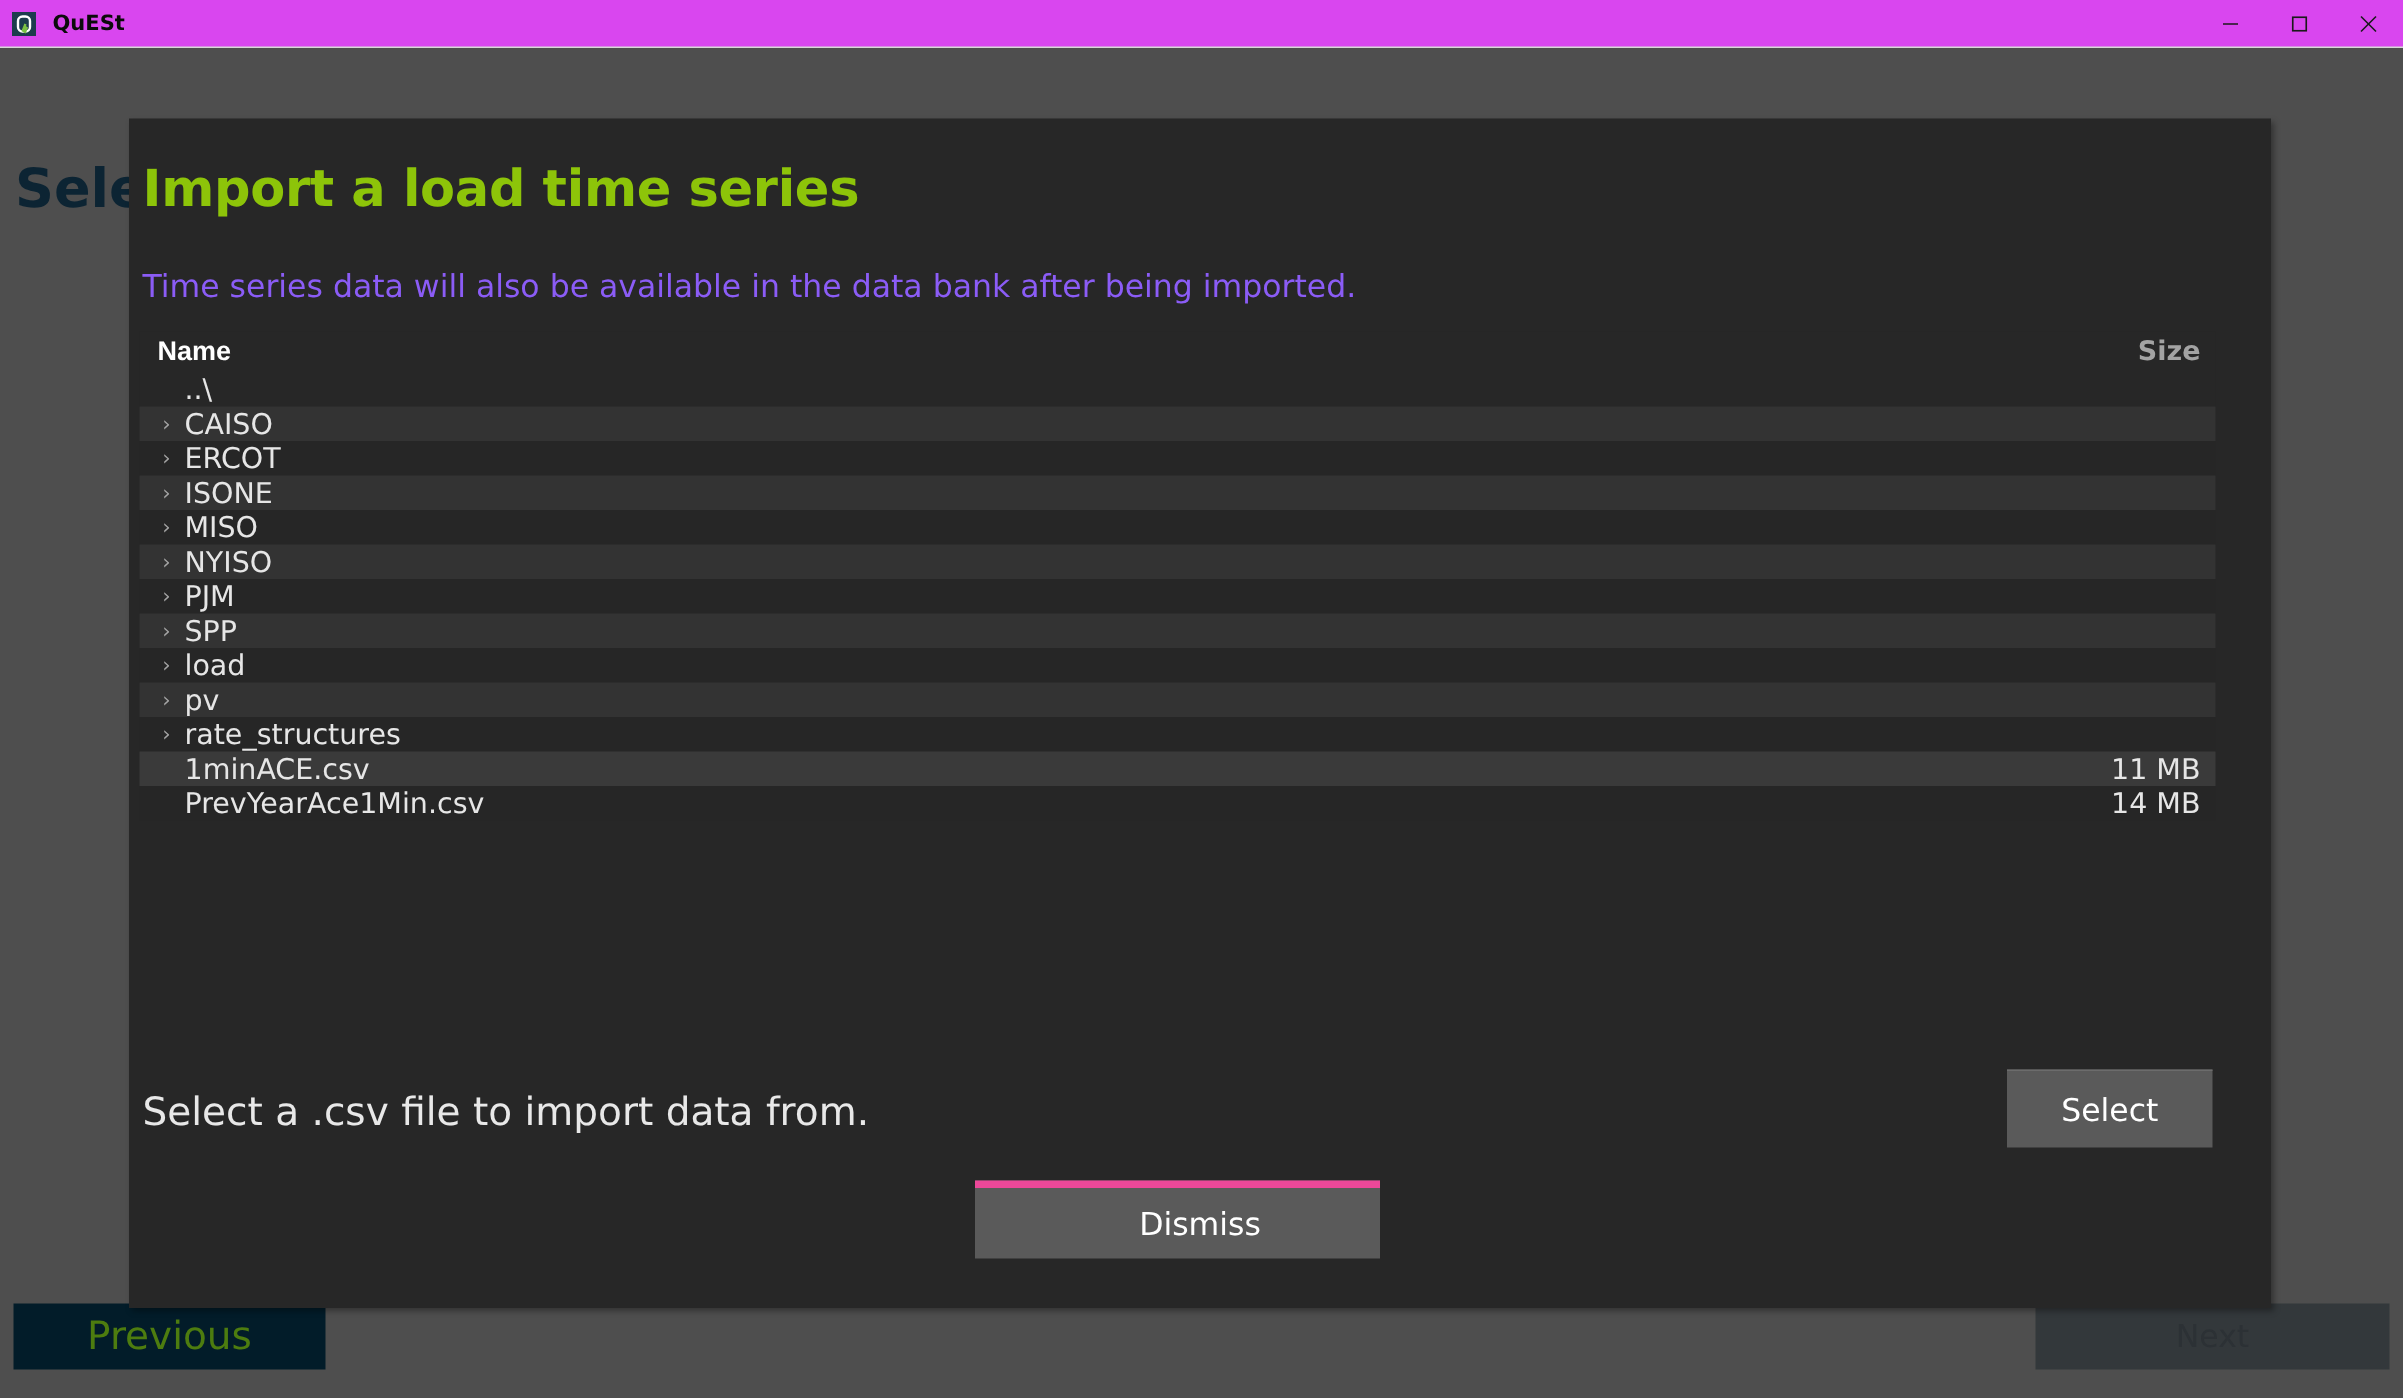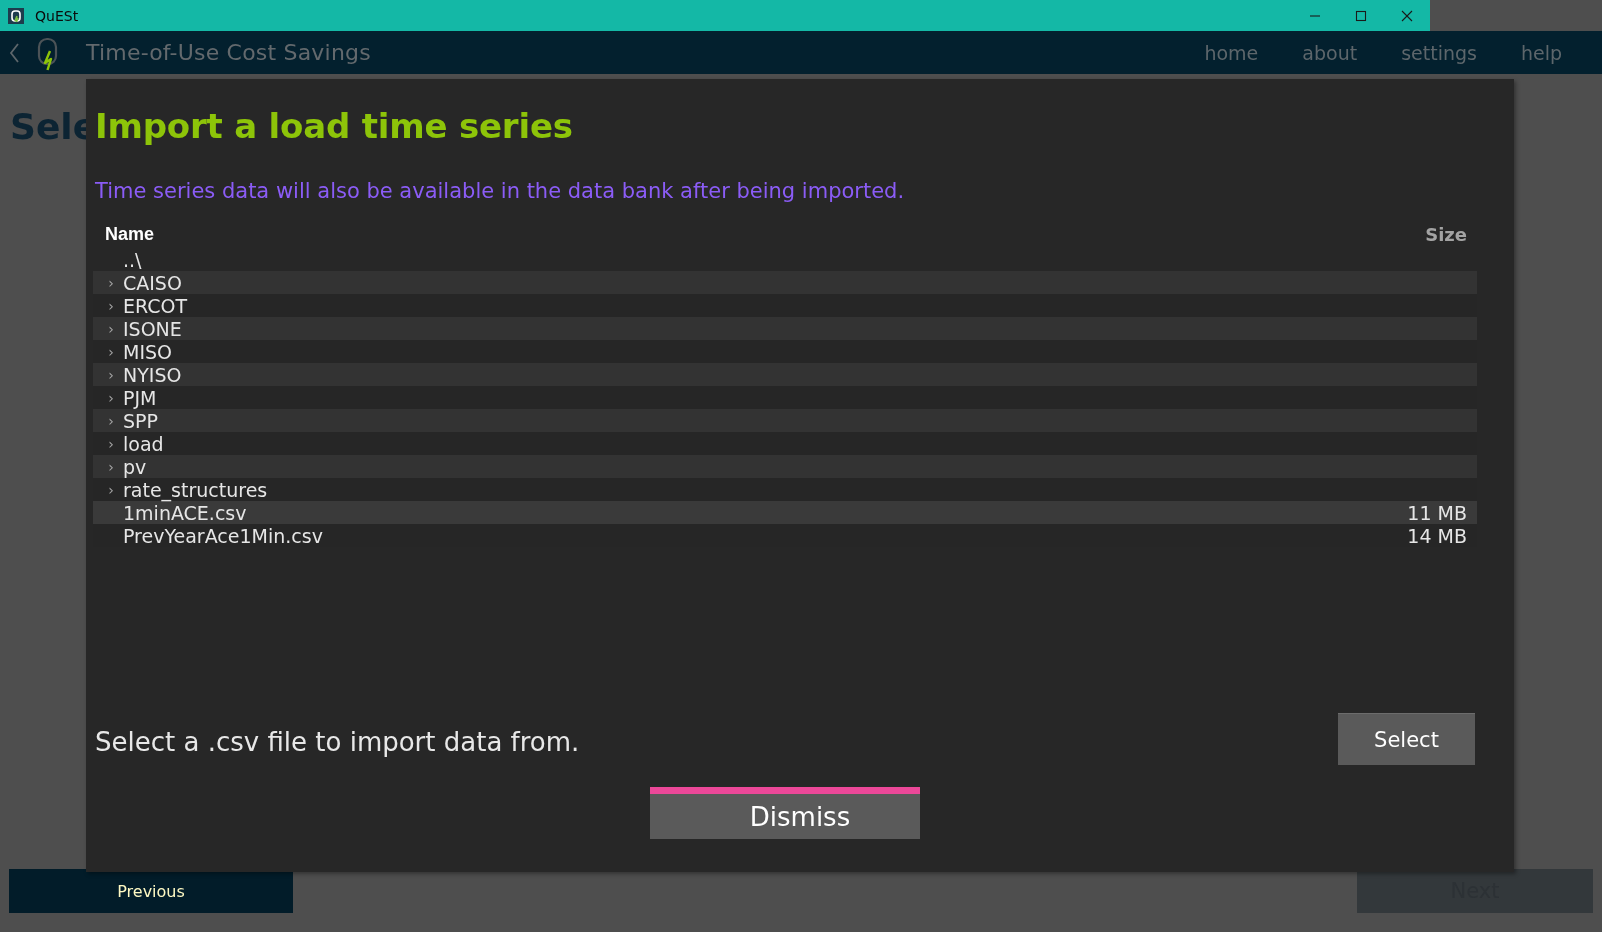--- a/index.html
+++ b/index.html
@@ -16,25 +16,26 @@
     width: 1602px;
     height: 932px;
     background: #4e4e4e;
     overflow: hidden;
   }
 
   
   .titlebar {
     position: absolute;
     left: 0; top: 0;
-    width: 1430px; height: 31px;
-    background: #14b8a6;
+    width: 1602px; height: 31px;
+    background: #d946ef;
     border-bottom: 1px solid #d8d8d8;
     display: flex;
     align-items: center;
+    font-weight: bold;
   }
   .tb-icon {
     margin-left: 7px;
     width: 18px; height: 18px;
     display: flex; align-items: center; justify-content: center;
   }
   .tb-title {
     margin-left: 10px;
     font-size: 14px;
     color: #0b0b0b;
@@ -111,25 +112,25 @@
   
   .bottombar {
     position: absolute;
     left: 0; bottom: 0;
     width: 1602px; height: 77px;
     background: #4e4e4e;
   }
   .btn-previous {
     position: absolute;
     left: 9px; top: 14px;
-    width: 284px; height: 44px;
+    width: 208px; height: 44px;
     background: #021c29;
     display: flex; align-items: center; justify-content: center;
-    font-size: 16px;
-    color: #fef9c3;
+    font-size: 26px;
+    color: #4d7c0f;
     font-family: "DejaVu Sans", sans-serif;
   }
   .btn-next {
     position: absolute;
     right: 9px; top: 14px;
     width: 236px; height: 44px;
     background: #33383b;
     display: flex; align-items: center; justify-content: center;
     font-size: 21px;
     color: #2c3135;
@@ -240,23 +241,23 @@
     font-size: 21px;
     color: #ffffff;
     font-family: "DejaVu Sans", sans-serif;
     box-sizing: border-box;
   }
   .btn-dismiss {
     position: absolute;
     left: 564px; top: 708px;
     width: 270px; height: 52px;
     background: #5a5a5a;
-    border-top: 7px solid #ec4899;
-    display: flex; align-items: center; justify-content: center;
-    font-size: 26px;
+    border-top: 5px solid #ec4899;
+    display: flex; align-items: center; justify-content: center;
+    font-size: 21px;
     color: #ffffff;
     font-family: "DejaVu Sans", sans-serif;
     box-sizing: border-box;
     padding-left: 30px;
   }
 </style>
 </head>
 <body>
 
 <div id="app">
@@ -283,40 +284,20 @@
       </div>
       <div class="tb-btn">
         <svg width="12" height="12" viewBox="0 0 12 12">
             <line x1="1" y1="1" x2="11" y2="11" stroke="#1a1a1a" stroke-width="1.1"></line>
             <line x1="11" y1="1" x2="1" y2="11" stroke="#1a1a1a" stroke-width="1.1"></line>
           </svg>
       </div>
     </div>
   </div>
 
-  <div class="appheader">
-    <div class="back-chevron">
-      <svg width="14" height="24" viewBox="0 0 14 24">
-          <polyline points="10,3 3,12 10,21" fill="none" stroke="#5d666b" stroke-width="1.8"></polyline>
-        </svg>
-    </div>
-    <div class="brand-logo">
-      <svg width="34" height="38" viewBox="0 0 34 38">
-        <rect x="9" y="5" width="17" height="25" rx="8" fill="none" stroke="#4c5357" stroke-width="2.2"></rect>
-        <path d="M20 17 L15 29 L21 25 L17.5 36" fill="none" stroke="#8dc409" stroke-width="2.4" stroke-linejoin="round"></path>
-      </svg>
-    </div>
-    <div class="app-title">Time-of-Use Cost Savings</div>
-    <div class="navmenu">
-      <div class="navitem">home</div>
-      <div class="navitem">about</div>
-      <div class="navitem">settings</div>
-      <div class="navitem">help</div>
-    </div>
-  </div>
 
   <div class="pagebody">
     <div class="page-heading">Select</div>
   </div>
 
   <div class="bottombar">
     <div class="btn-previous">Previous</div>
     <div class="btn-next">Next</div>
   </div>
 

